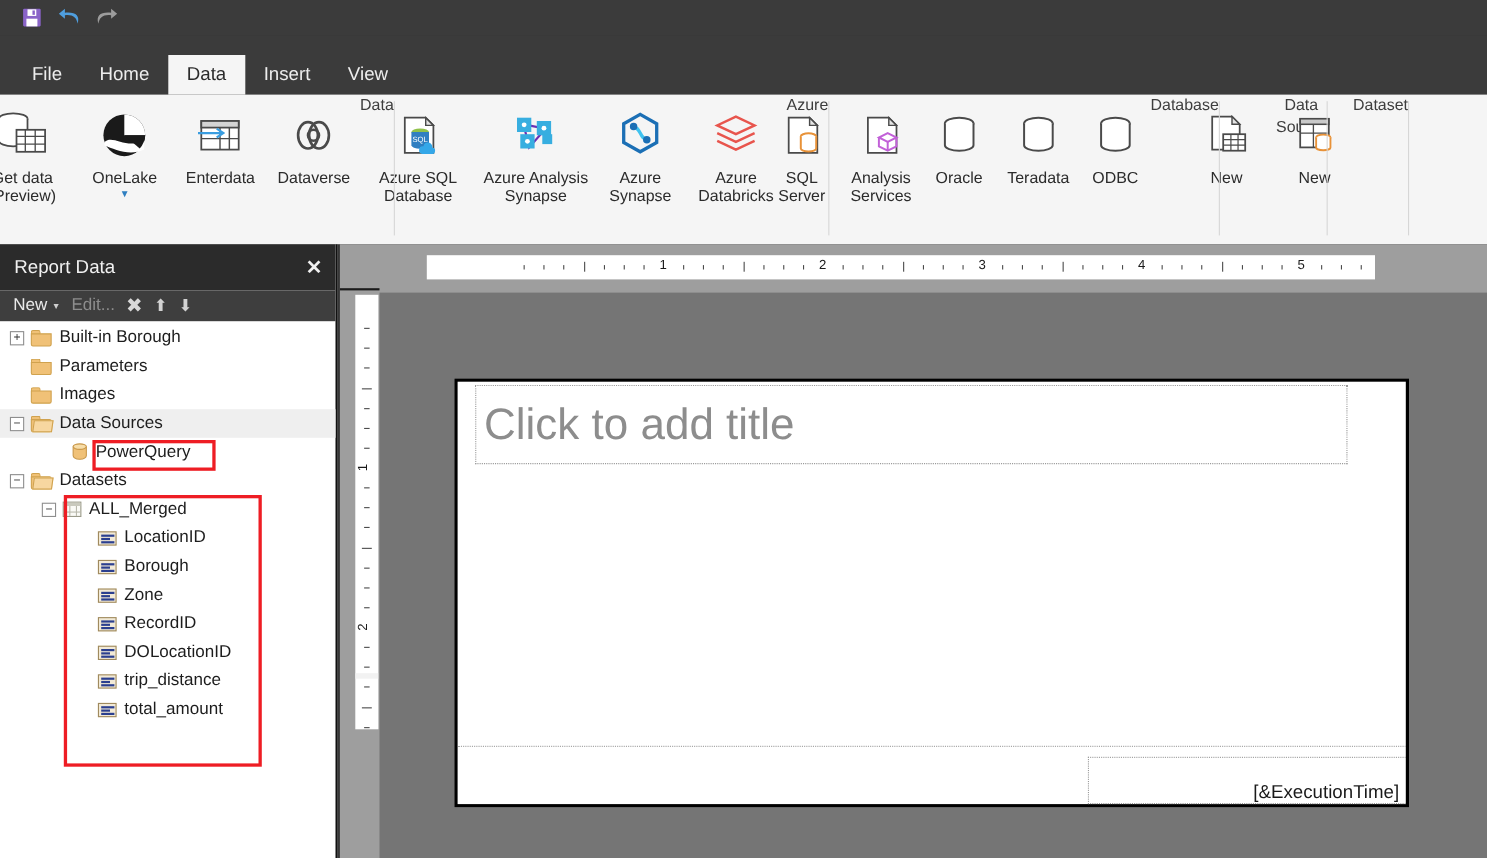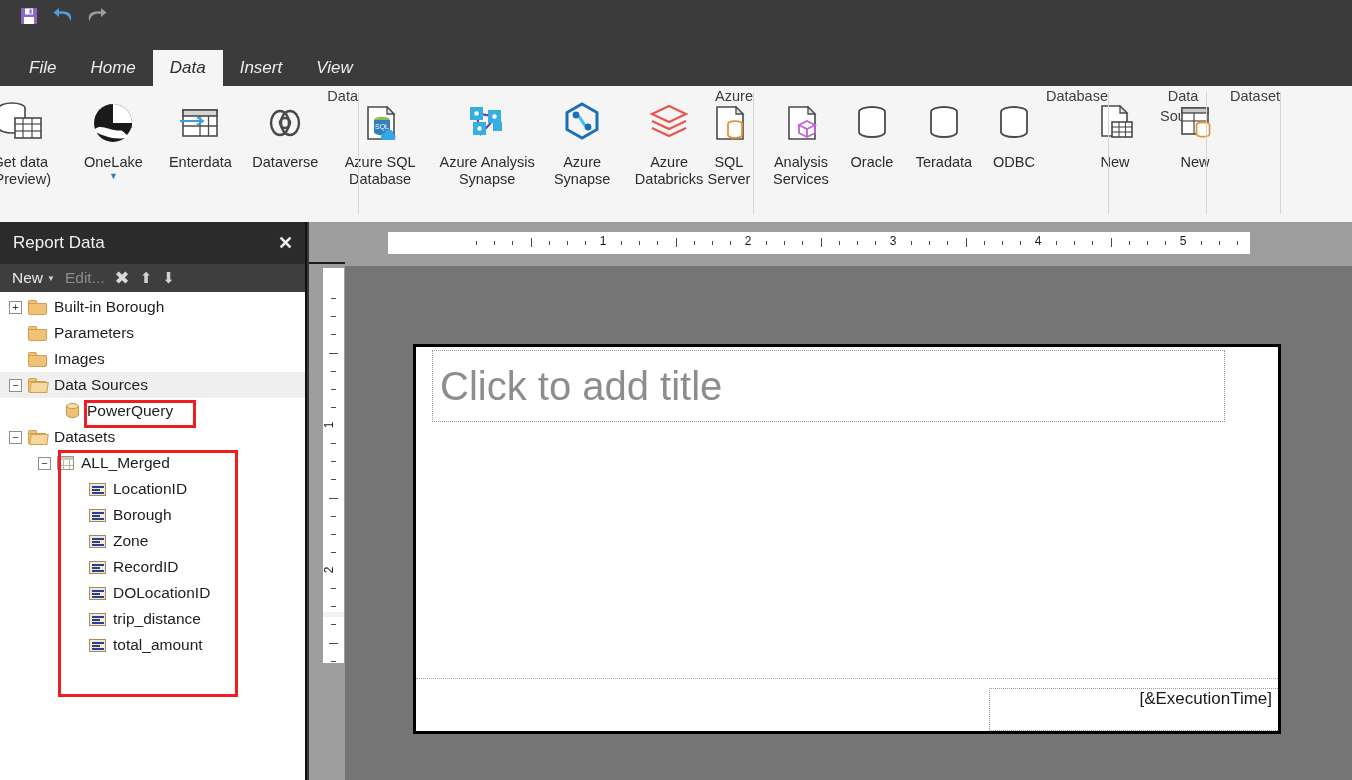--- a/index.html
+++ b/index.html
@@ -20,21 +20,20 @@
   }
   .qat .qicon { width:22px; height:22px; display:flex; align-items:center; justify-content:center; cursor:pointer; }
   .qat .qicon svg { display:block; }
 
   
   .tabs {
     position:absolute; left:0; top:32px; width:1352px; height:54px;
     background:#3b3b3b;
     display:flex; align-items:flex-end;
     padding-left:12px;
-    font-style:italic;
   }
   .tab {
     height:36px; line-height:36px; padding:0 17px;
     font-size:17px; color:#ededed; cursor:pointer;
     position:relative;
   }
   .tab.active { background:#f5f5f5; color:#2b2b2b; }
 
   
   .ribbon {
@@ -162,21 +161,21 @@
   .titlebox {
     position:absolute; left:16px; top:3px; width:793px; height:72px;
     border:1px dotted #9a9a9a;
     display:flex; align-items:center; padding-left:7px;
   }
   .titlebox span { font-size:40px; color:#8d8d8d; font-weight:300; letter-spacing:0px; }
   .footer-region { position:absolute; left:0; bottom:0; right:0; height:55px; }
   .footerbox {
     position:absolute; left:573px; top:12px; right:0; bottom:0;
     border:1px dotted #9a9a9a; border-right:none;
-    display:flex; align-items:flex-start; justify-content:flex-end;
+    display:flex; align-items:flex-end; justify-content:flex-end;
     padding-right:6px;
   }
   .footerbox span { font-size:17px; color:#1a1a1a; }
 </style>
 </head>
 <body>
 
 <div id="app">
 
   <div class="qat">

